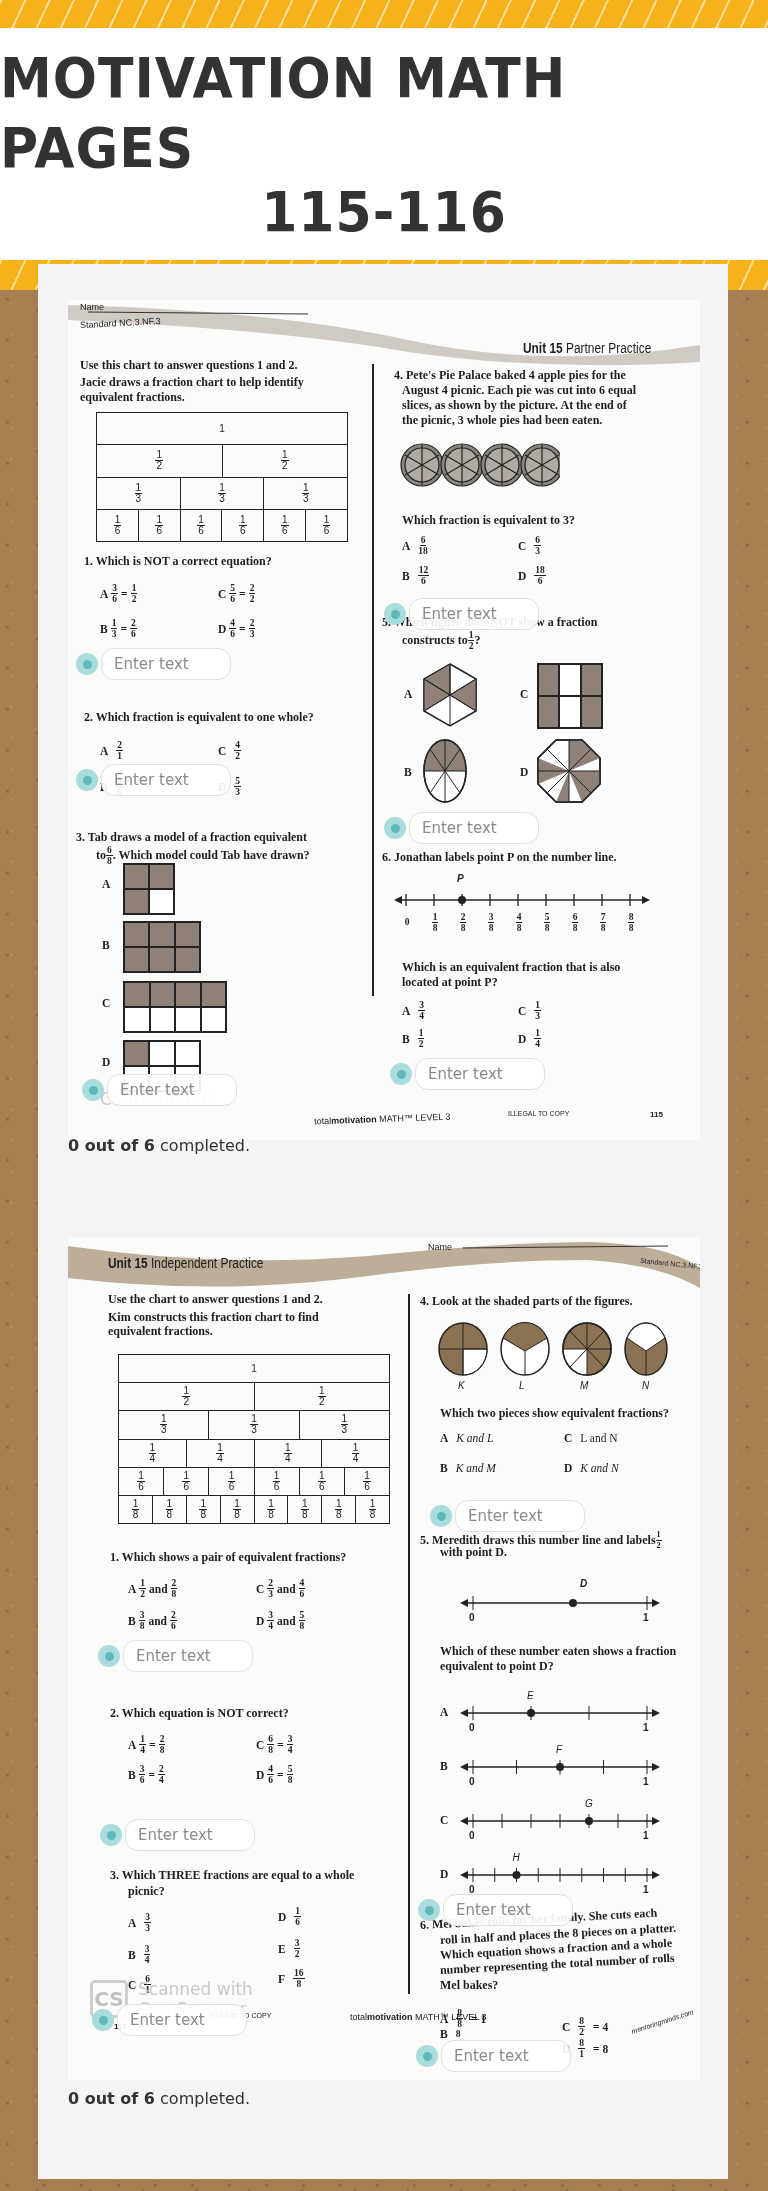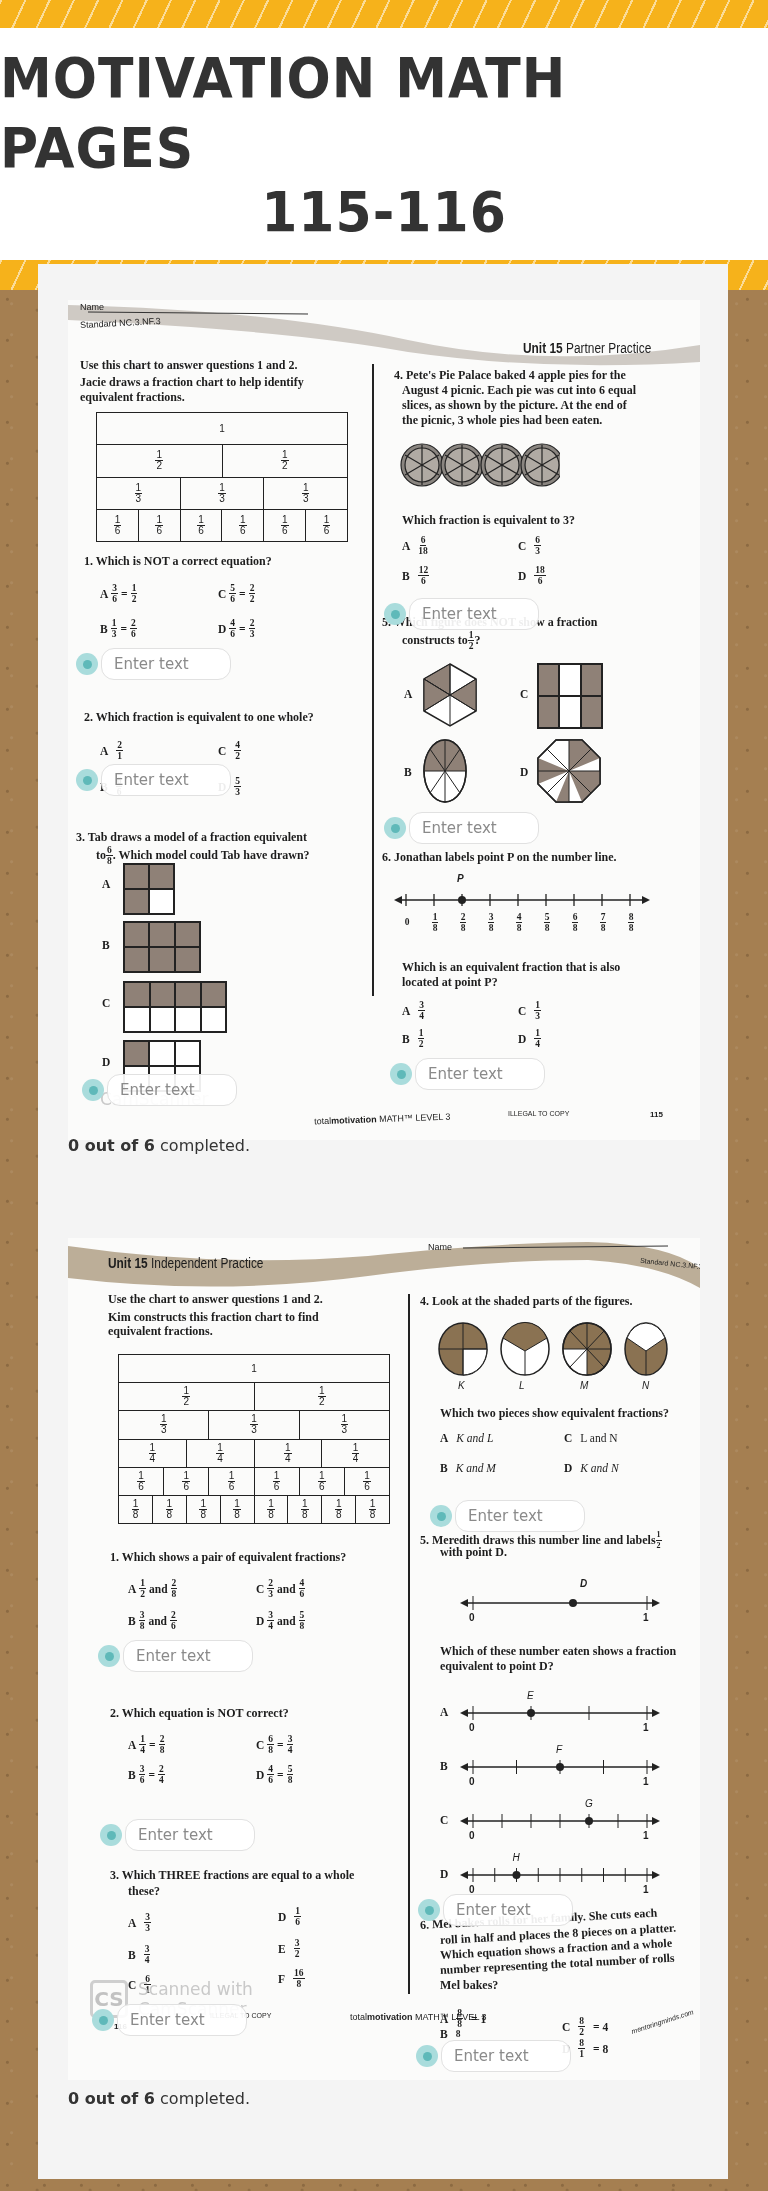--- a/index.html
+++ b/index.html
@@ -836,21 +836,21 @@
         </span>
         <span>=</span>
         <span class="frac">
           <span class="num">5</span>
           <span>8</span>
         </span>
       </div>
     </div>
 
   <div class="abs qtext" style="left:42px;top:630px;">3.  Which THREE fractions are equal to a whole</div>
-  <div class="abs qtext" style="left:60px;top:646px;">these?</div>
+  <div class="abs qtext" style="left:60px;top:646px;">picnic?</div>
   <div id="w2q3">
       <div class="abs opt" style="left:60px;top:674px;gap:8px">
         <span>A</span>
         <span class="frac">
           <span class="num">3</span>
           <span>3</span>
         </span>
       </div>
       <div class="abs opt" style="left:210px;top:668px;gap:8px">
         <span>D</span>

